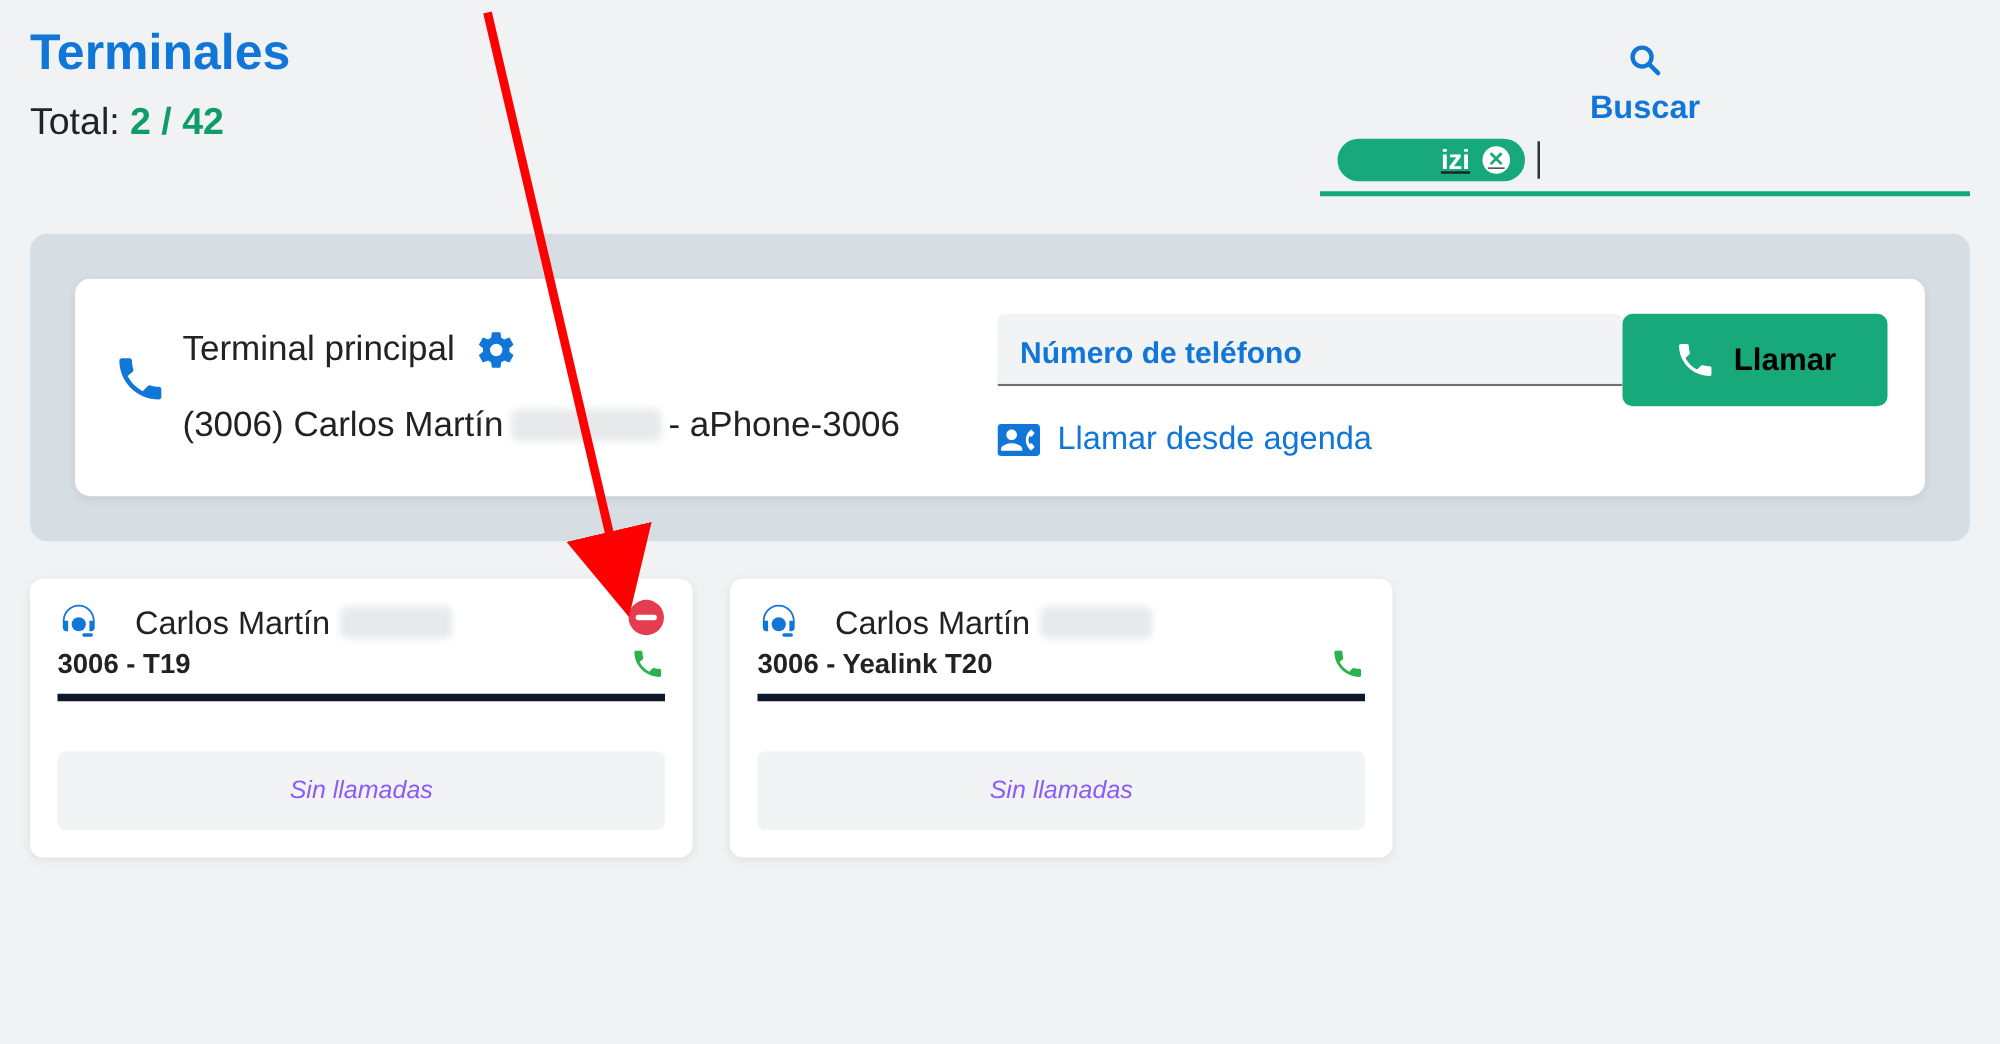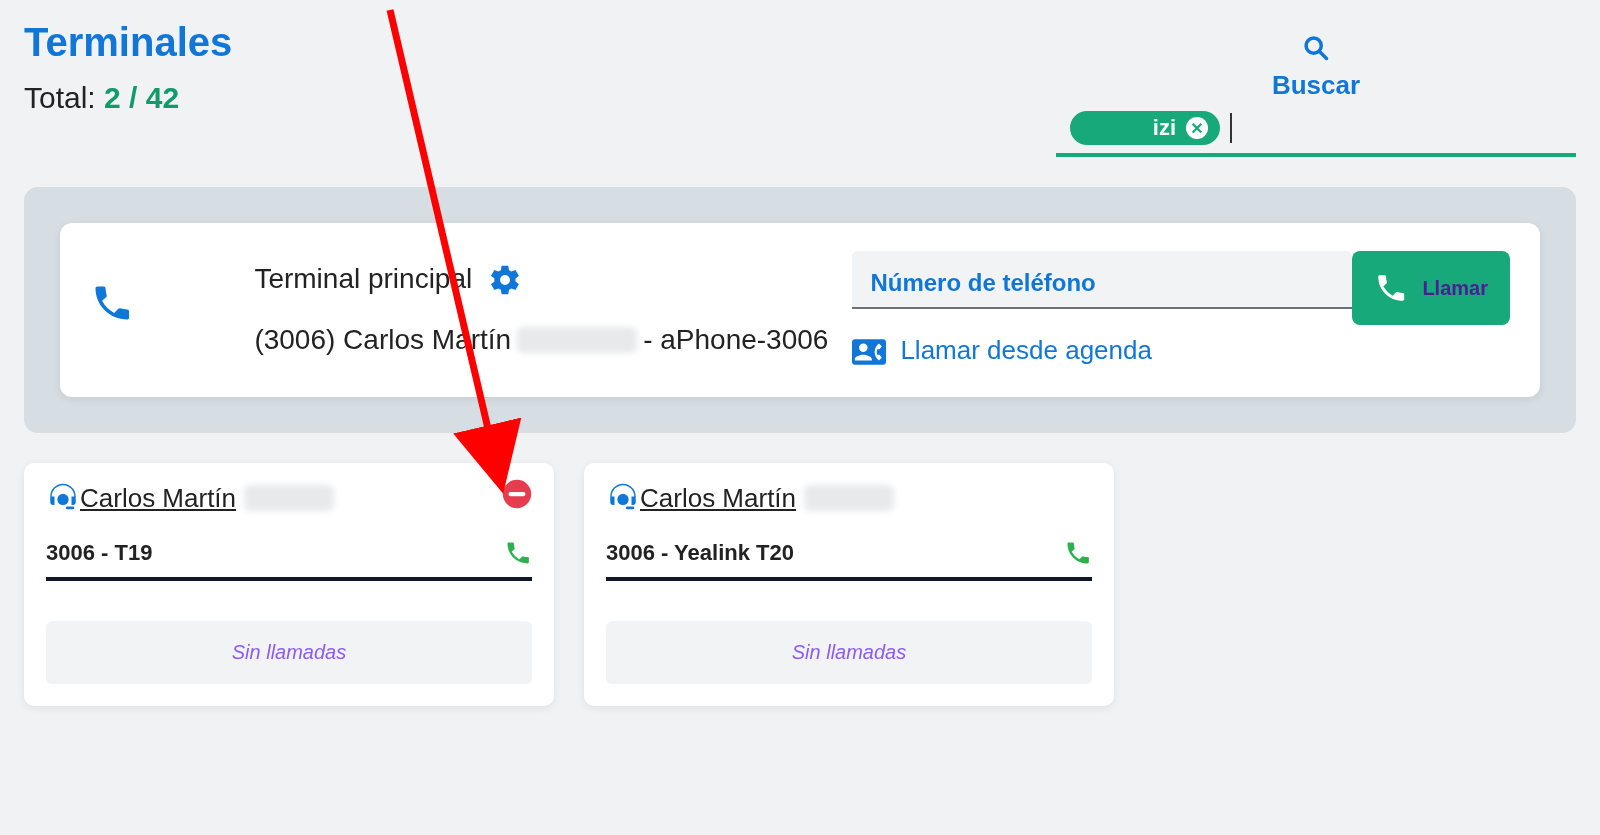--- a/index.html
+++ b/index.html
@@ -22,51 +22,51 @@
   
   .header{display:flex;align-items:flex-start;justify-content:space-between;}
   .title-block{}
   .page-title{color:var(--blue);font-size:40px;font-weight:700;margin:0 0 16px 0;}
   .total-line{font-size:30px;color:var(--text);}
   .total-line .count{color:var(--green-text);font-weight:600;}
 
   
   .search-panel{min-width:520px;padding:14px 14px 8px 14px;border-bottom:4px solid var(--green-bright);background:var(--bg);}
   .search-label{display:flex;align-items:center;gap:8px;color:var(--blue);font-weight:700;font-size:26px;flex-direction:column;}
-  .chip-row{display:flex;align-items:center;gap:10px;margin-top:10px;}
+  .chip-row{display:flex;align-items:center;gap:10px;margin-top:10px;text-decoration:underline;}
   .chip{background:var(--green-bright);color:#fff;border-radius:999px;padding:4px 12px 4px 18px;display:inline-flex;align-items:center;gap:10px;font-size:22px;font-weight:600;min-width:150px;justify-content:flex-end;}
   .chip .close{background:#fff;color:var(--green-bright);width:22px;height:22px;border-radius:50%;display:inline-flex;align-items:center;justify-content:center;font-size:16px;font-weight:900;}
   .search-caret{width:2px;height:30px;background:#333;}
 
   
   .main-panel{margin-top:30px;background:var(--panel);border-radius:14px;padding:36px;}
   .main-card{background:var(--card);border-radius:12px;box-shadow:var(--shadow);padding:28px 30px;display:flex;align-items:center;gap:24px;}
-  .left{display:flex;align-items:flex-start;gap:12px;flex:1;justify-content:space-between;}
+  .left{display:flex;align-items:flex-start;gap:12px;flex:1;}
   .term-lines{font-size:28px;line-height:1.6;}
   .term-title{display:flex;align-items:center;gap:16px;}
   .term-sub{margin-top:16px;display:flex;align-items:center;gap:6px;}
   .redact{display:inline-block;height:26px;border-radius:6px;background:#e7e9eb;filter:blur(3px);}
   .redact.w120{width:120px;}
   .redact.w90{width:90px;}
 
   .right{display:flex;align-items:flex-start;}
   .phone-input-wrap{width:500px;}
   .phone-input{background:#f2f3f4;border:none;border-bottom:2px solid #6a7178;padding:18px 18px 10px 18px;border-radius:6px 6px 0 0;}
   .phone-input label{color:var(--blue);font-weight:700;font-size:24px;}
   .agenda-link{display:flex;gap:14px;color:var(--blue);font-size:26px;margin-top:26px;}
 
-  .call-btn{background:var(--green-bright);color:#4c1d95;border:none;border-radius:8px;padding:20px 22px;font-size:20px;font-weight:600;display:flex;align-items:center;gap:14px;cursor:pointer;}
+  .call-btn{background:var(--green-bright);color:#000000;border:none;border-radius:8px;padding:20px 41px;font-size:25px;font-weight:600;display:flex;align-items:center;gap:14px;cursor:pointer;}
 
   
   .cards{display:flex;gap:30px;margin-top:30px;}
   .card{background:var(--card);border-radius:10px;box-shadow:var(--shadow);padding:18px 22px 22px;width:530px;position:relative;}
-  .card-head{display:flex;align-items:center;gap:0;font-size:26px;text-decoration:underline;}
+  .card-head{display:flex;align-items:center;gap:28px;font-size:26px;}
   .card-head .name{display:flex;align-items:center;gap:8px;}
   .badge-dnd{position:absolute;top:14px;right:20px;}
-  .card-line2{display:flex;align-items:center;justify-content:space-between;margin-top:24px;padding-bottom:10px;border-bottom:4px solid #0f172a;font-weight:700;font-size:22px;}
+  .card-line2{display:flex;align-items:center;justify-content:space-between;margin-top:2px;padding-bottom:10px;border-bottom:6px solid #0f172a;font-weight:700;font-size:22px;}
   .no-calls{background:#f2f3f4;border-radius:6px;text-align:center;padding:20px;margin-top:40px;font-size:20px;color:#8b5cf6;font-style:italic;}
 
   
   .arrow-overlay{position:absolute;inset:0;pointer-events:none;}
 
   
   .ic24{width:28px;height:28px;}
   .ic30{width:34px;height:34px;}
   .ic40{width:44px;height:44px;}
 </style>

